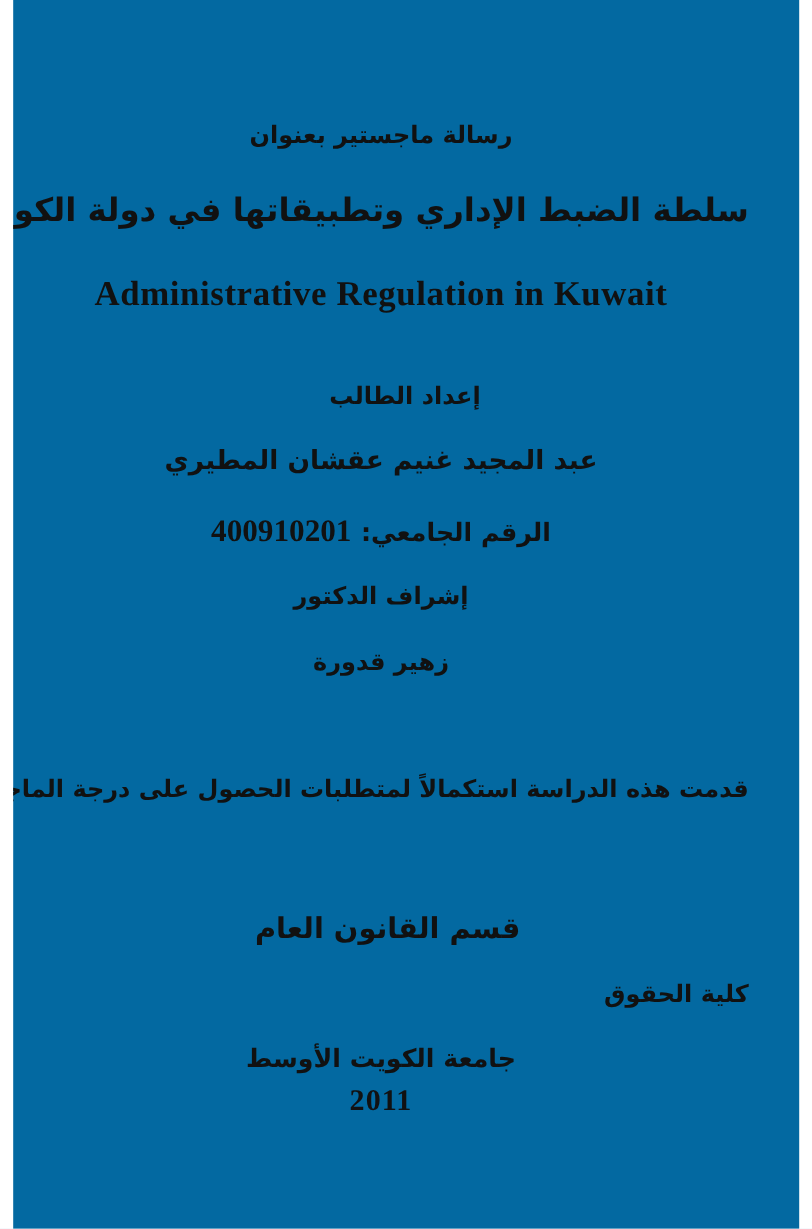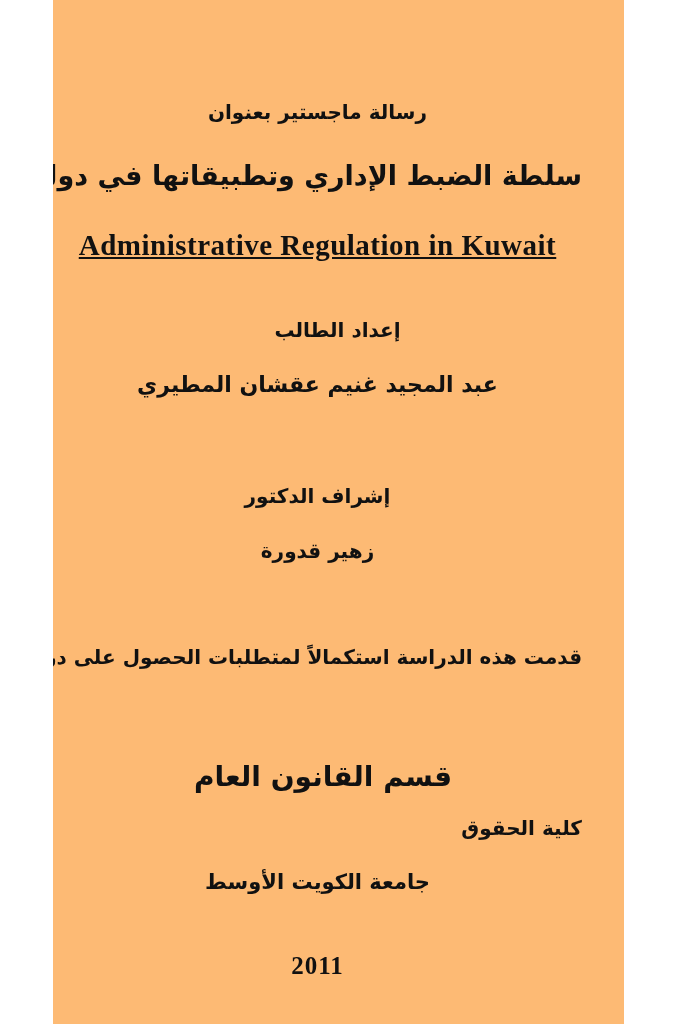--- a/index.html
+++ b/index.html
@@ -2,24 +2,24 @@
 <html lang="ar"><head>
 <meta charset="utf-8">
 <style>
   html, body {
     margin: 0;
     padding: 0;
     background: #ffffff;
   }
   .page {
     position: relative;
-    width: 571px;
+    width: 655px;
     height: 1024px;
     margin: 0 auto;
-    background: #fdba74;
+    background: #0369a1;
     overflow: hidden;
   }
   .line {
     position: absolute;
     left: 0;
     right: 42px;           
     text-align: center;
     color: #111111;
     font-weight: bold;
     line-height: 1.45;
@@ -34,47 +34,50 @@
     font-family: "Liberation Serif", "DejaVu Serif", serif;
   }
   .num {
     font-family: "Liberation Serif", "DejaVu Serif", serif;
     font-size: 26px;
     margin-inline-start: 8px;
   }
   
   .l-thesis-label      { top: 98px;  font-size: 20px; }
   .l-title-ar          { top: 156px; font-size: 27px; }
-  .l-title-en          { top: 224px; font-size: 29px; letter-spacing: 0.5px; text-decoration: underline; }
+  .l-title-en          { top: 224px; font-size: 29px; letter-spacing: 0.5px; }
   .l-prepared-by       { top: 316px; font-size: 20px; margin-left: 40px; }
   .l-student-name      { top: 369px; font-size: 22px; text-align: center; }
   .l-university-id     { top: 424px; font-size: 21px; }
   .l-supervisor-label  { top: 482px; font-size: 20px; }
   .l-supervisor-name   { top: 537px; font-size: 20px; }
   .l-statement         { top: 643px; font-size: 20px; }
-  .l-department        { top: 757px; font-size: 28px; padding-left: 11px; }
+  .l-department        { top: 757px; font-size: 24px; padding-left: 11px; }
   .l-faculty           { top: 814px; font-size: 20px; text-align: right; }
   .l-university        { top: 867px; font-size: 21px; }
-  .l-year              { top: 948px; font-size: 25px; letter-spacing: 1px; }
+  .l-year              { top: 900px; font-size: 25px; letter-spacing: 1px; }
 </style>
 </head>
 <body>
 
 <div class="page">
 
   <div class="line ar l-thesis-label">رسالة ماجستير بعنوان</div>
 
   <div class="line ar l-title-ar">سلطة الضبط الإداري وتطبيقاتها في دولة الكويت</div>
 
   <div class="line en l-title-en">Administrative Regulation in Kuwait</div>
 
   <div class="line ar l-prepared-by">إعداد الطالب</div>
 
   <div class="line ar l-student-name">عبد المجيد غنيم عقشان المطيري</div>
 
+  <div class="line ar l-university-id">
+    <span>الرقم الجامعي:</span><span class="num">400910201</span>
+  </div>
 
   <div class="line ar l-supervisor-name">زهير قدورة</div>
 
   <div class="line ar l-supervisor-label">إشراف الدكتور</div>
 
   <div class="line ar l-statement">قدمت هذه الدراسة استكمالاً لمتطلبات الحصول على درجة الماجستير</div>
 
   <div class="line ar l-department">قسم القانون العام</div>
 
   <div class="line ar l-faculty">كلية الحقوق</div>

